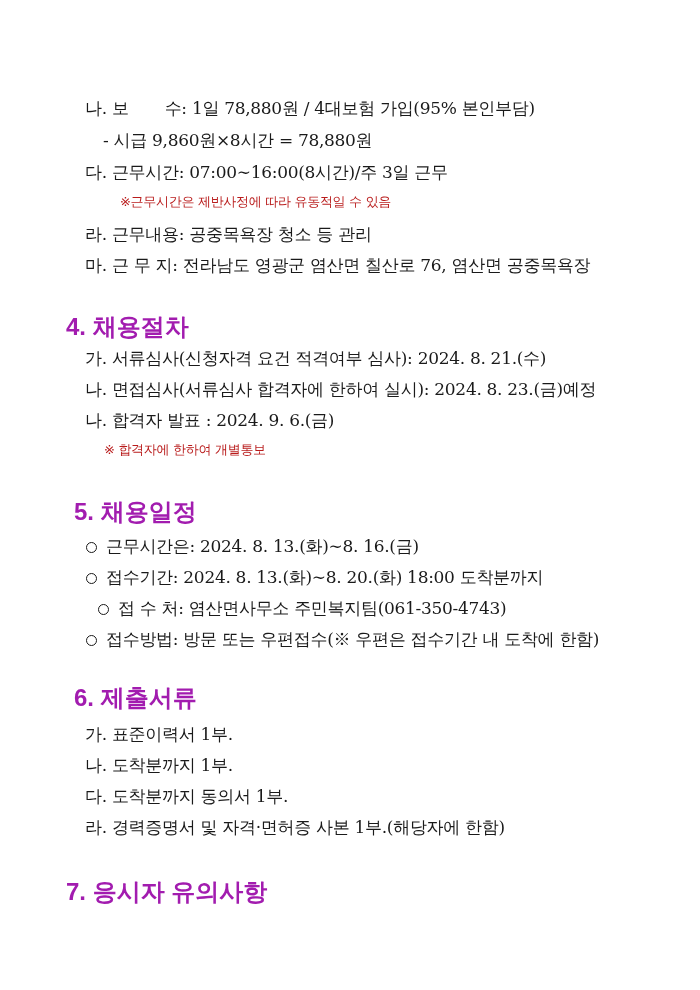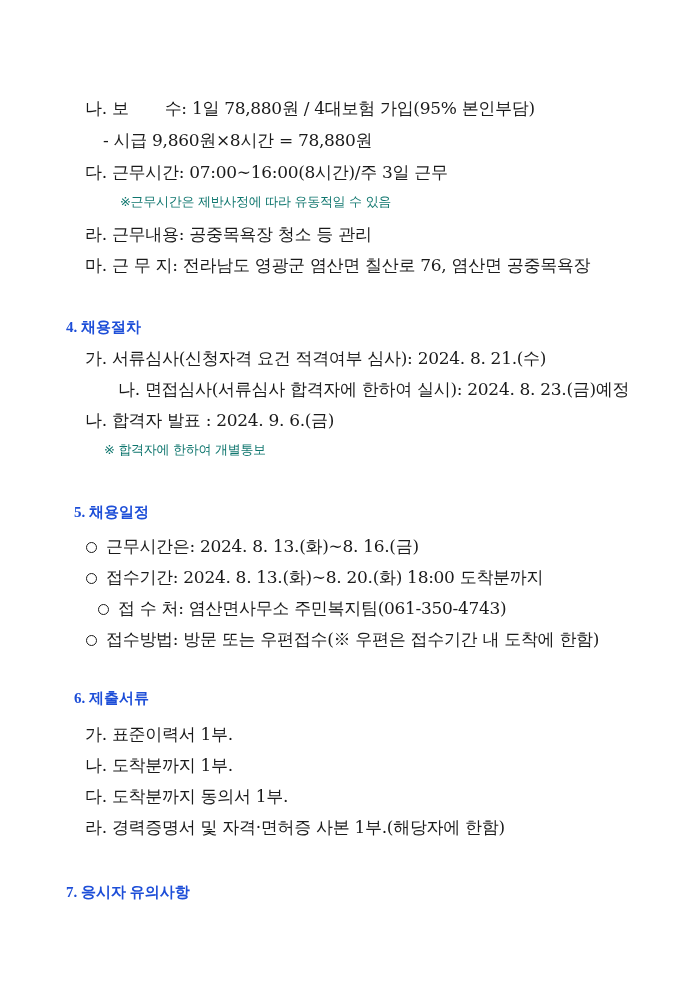--- a/index.html
+++ b/index.html
@@ -19,30 +19,30 @@
       position: absolute;
       white-space: nowrap;
       font-size: 17px;
       line-height: 22px;
       letter-spacing: -0.3px;
     }
     .small {
       font-family: "DejaVu Sans", "Liberation Sans", sans-serif;
       font-size: 13px;
       line-height: 18px;
-      color: #0f766e;
+      color: #b91c1c;
     }
     .heading {
       position: absolute;
       white-space: nowrap;
-      font-family: Liberation Serif, serif;
+      font-family: Liberation Sans, sans-serif;
       font-weight: bold;
-      font-size: 15px;
+      font-size: 24px;
       line-height: 24px;
-      color: #1d4ed8;
+      color: #a21caf;
     }
     .bullet {
       display: inline-block;
       width: 11px;
       height: 11px;
       border: 1.6px solid #1a1a1a;
       border-radius: 50%;
       box-sizing: border-box;
       margin-right: 9px;
       vertical-align: -1px;
@@ -79,21 +79,21 @@
   <span>근 무 지:</span>
   <span>전라남도 영광군 염산면 칠산로 76, 염산면 공중목욕장</span>
 </div>
 
 <div class="heading" style="left:66px; top:315px;">4. 채용절차</div>
 
 <div class="line" style="left:85px; top:347px;">
   <span>가.</span>
   <span>서류심사(신청자격 요건 적격여부 심사): 2024. 8. 21.(수)</span>
 </div>
-<div class="line" style="left:85px; top:378px;margin-left:33px;">
+<div class="line" style="left:85px; top:378px;">
   <span>나.</span>
   <span>면접심사(서류심사 합격자에 한하여 실시): 2024. 8. 23.(금)예정</span>
 </div>
 <div class="line" style="left:85px; top:409px;">
   <span>나.</span>
   <span>합격자 발표 : 2024. 9. 6.(금)</span>
 </div>
 <div class="line small" style="left:104px; top:441px;">※ 합격자에 한하여 개별통보</div>
 
 <div class="heading" style="left:74px; top:500px;">5. 채용일정</div>

